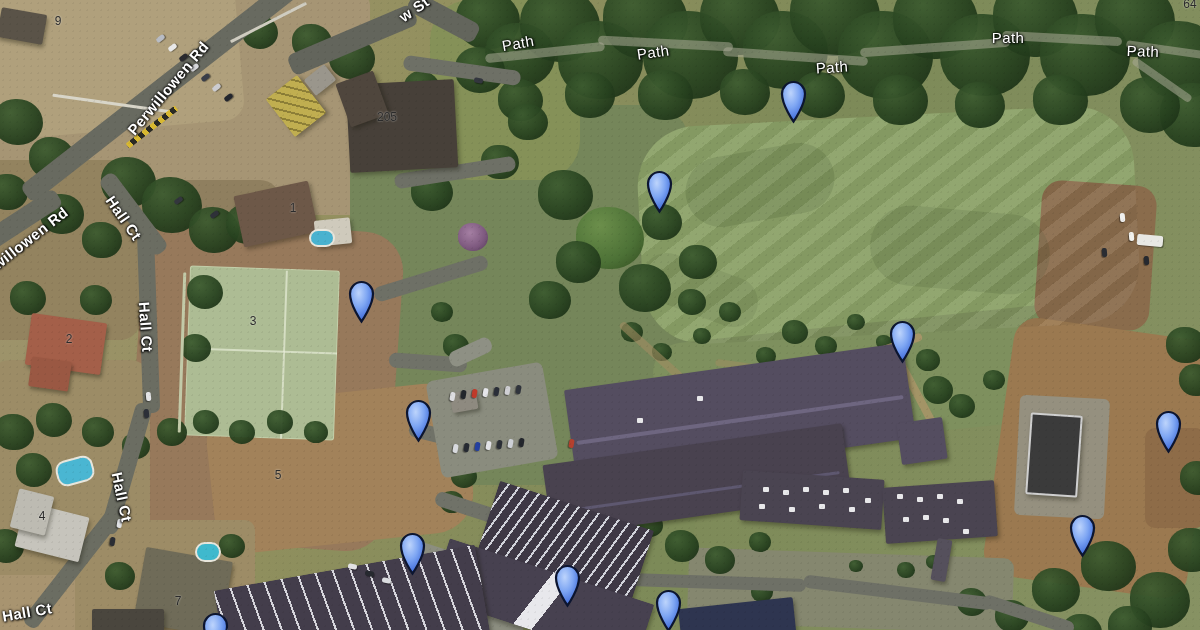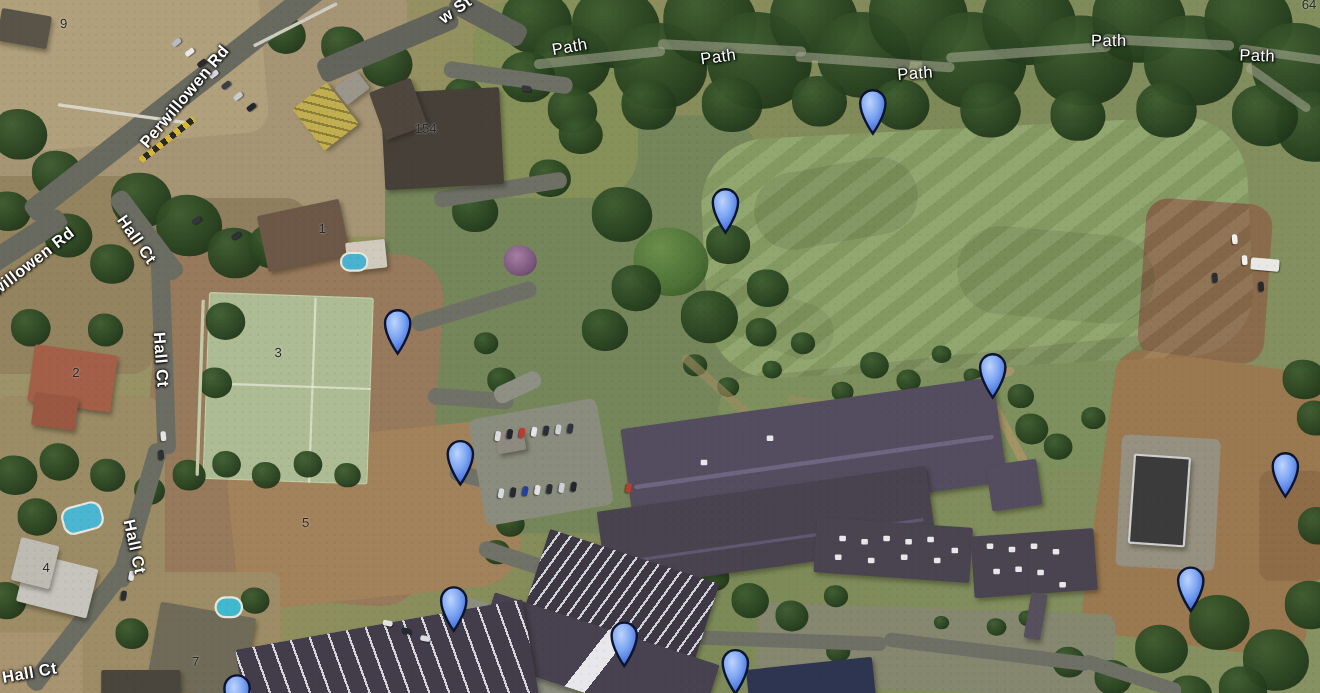--- a/index.html
+++ b/index.html
@@ -325,21 +325,21 @@
       <div class="road-label" style="left: 124px; top: 218px; transform: translate(-50%, -50%) rotate(55deg); color: rgb(255, 255, 255);">Hall Ct</div>
       <div class="road-label" style="left: 146px; top: 327px; transform: translate(-50%, -50%) rotate(86deg); color: rgb(255, 255, 255);">Hall Ct</div>
       <div class="road-label" style="left: 122px; top: 497px; transform: translate(-50%, -50%) rotate(78deg); color: rgb(255, 255, 255);">Hall Ct</div>
       <div class="road-label" style="left: 27px; top: 612px; transform: translate(-50%, -50%) rotate(-10deg); color: rgb(255, 255, 255);">Hall Ct</div>
       <div class="path-label" style="left: 518px; top: 43px; transform: translate(-50%, -50%) rotate(-10deg); color: rgb(255, 255, 255);">Path</div>
       <div class="path-label" style="left: 653px; top: 52px; transform: translate(-50%, -50%) rotate(-8deg); color: rgb(255, 255, 255);">Path</div>
       <div class="path-label" style="left: 832px; top: 67px; transform: translate(-50%, -50%) rotate(-4deg); color: rgb(255, 255, 255);">Path</div>
       <div class="path-label" style="left: 1008px; top: 37px; transform: translate(-50%, -50%) rotate(0deg); color: rgb(255, 255, 255);">Path</div>
       <div class="path-label" style="left: 1143px; top: 51px; transform: translate(-50%, -50%) rotate(2deg); color: rgb(255, 255, 255);">Path</div>
       <div class="house-number" style="left: 58px; top: 21px; transform: translate(-50%, -50%); color: rgb(43, 43, 43);">9</div>
-      <div class="house-number" style="left: 387px; top: 117px; transform: translate(-50%, -50%); color: rgb(43, 43, 43);">154</div>
+      <div class="house-number" style="left: 387px; top: 117px; transform: translate(-50%, -50%); color: rgb(43, 43, 43);">205</div>
       <div class="house-number" style="left: 293px; top: 208px; transform: translate(-50%, -50%); color: rgb(43, 43, 43);">1</div>
       <div class="house-number" style="left: 69px; top: 339px; transform: translate(-50%, -50%); color: rgb(43, 43, 43);">2</div>
       <div class="house-number" style="left: 253px; top: 321px; transform: translate(-50%, -50%); color: rgb(43, 43, 43);">3</div>
       <div class="house-number" style="left: 278px; top: 475px; transform: translate(-50%, -50%); color: rgb(43, 43, 43);">5</div>
       <div class="house-number" style="left: 42px; top: 516px; transform: translate(-50%, -50%); color: rgb(43, 43, 43);">4</div>
       <div class="house-number" style="left: 178px; top: 601px; transform: translate(-50%, -50%); color: rgb(43, 43, 43);">7</div>
       <div class="house-number" style="left: 1190px; top: 4px; transform: translate(-50%, -50%); color: rgb(43, 43, 43);">64</div>
     </div>
   <div id="markers">
       <div class="marker" style="left: 779.5px; top: 80px;">

